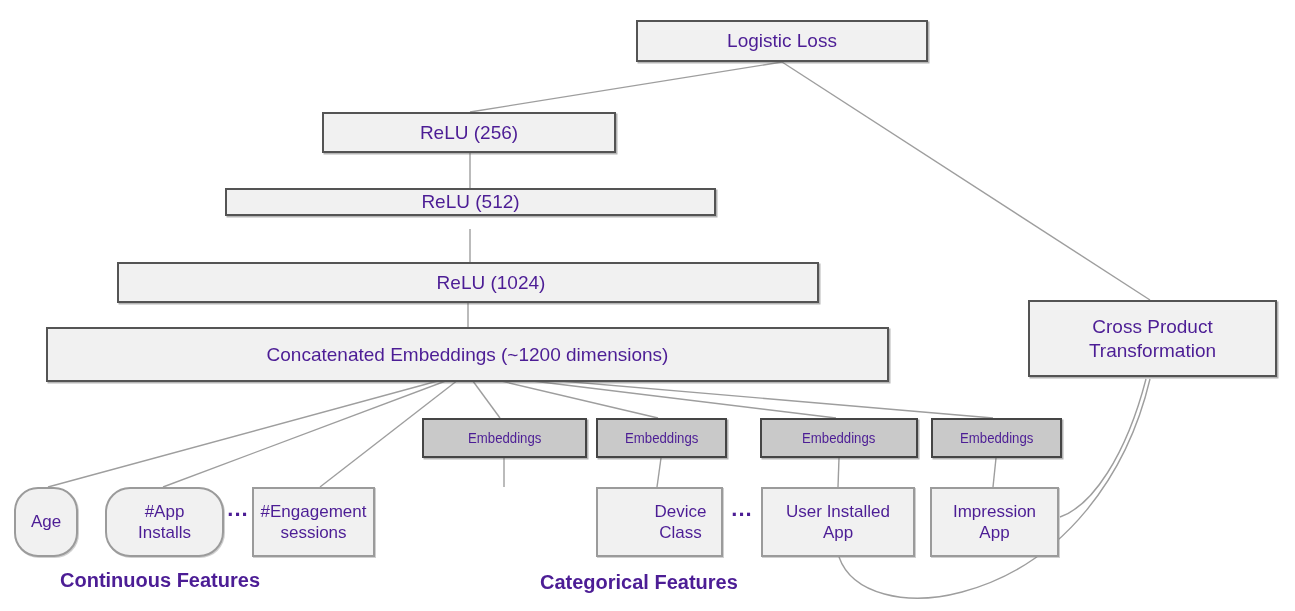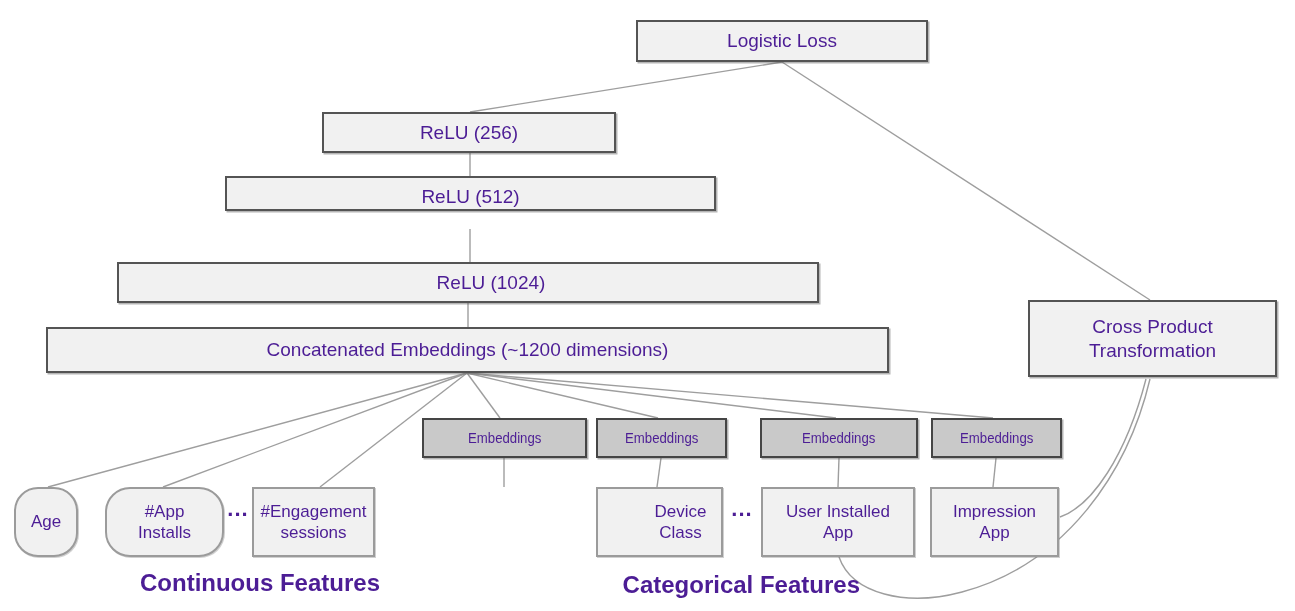--- a/index.html
+++ b/index.html
@@ -35,30 +35,30 @@
     font-size:15px;
   }
   .node.embed .lbl{display:inline-block;transform:scaleX(.88);}
   .ellipsis{
     position:absolute;
     font-size:22px;font-weight:bold;letter-spacing:1px;
     text-align:center;
   }
   .section-label{
     position:absolute;
-    font-size:24px;font-weight:bold;
-    text-align:right;
+    font-size:20px;font-weight:bold;
+    text-align:left;
     white-space:nowrap;
   }
   
   #n-logistic      {left:636px;top:20px;width:292px;height:42px;}
   #n-relu256       {left:322px;top:112px;width:294px;height:41px;}
-  #n-relu512       {left:225px;top:176px;width:491px;height:35px;align-items:flex-end;}
+  #n-relu512       {left:225px;top:188px;width:491px;height:28px;align-items:flex-end;}
   #n-relu1024      {left:117px;top:262px;width:702px;height:41px;padding-left:46px;}
-  #n-concat        {left:46px;top:327px;width:843px;height:46px;}
+  #n-concat        {left:46px;top:327px;width:843px;height:55px;}
   #n-cpt           {left:1028px;top:300px;width:249px;height:77px;}
   #n-emb1          {left:422px;top:418px;width:165px;height:40px;}
   #n-emb2          {left:596px;top:418px;width:131px;height:40px;}
   #n-emb3          {left:760px;top:418px;width:158px;height:40px;}
   #n-emb4          {left:931px;top:418px;width:131px;height:40px;}
   #n-age           {left:14px;top:487px;width:64px;height:70px;border-radius:24px;}
   #n-appinstalls   {left:105px;top:487px;width:119px;height:70px;border-radius:25px;}
   #n-engagement    {left:252px;top:487px;width:123px;height:70px;}
   #n-userdemo      {left:421px;top:487px;width:166px;height:70px;}
   #n-deviceclass   {left:596px;top:487px;width:127px;height:70px;padding-left:42px;}

